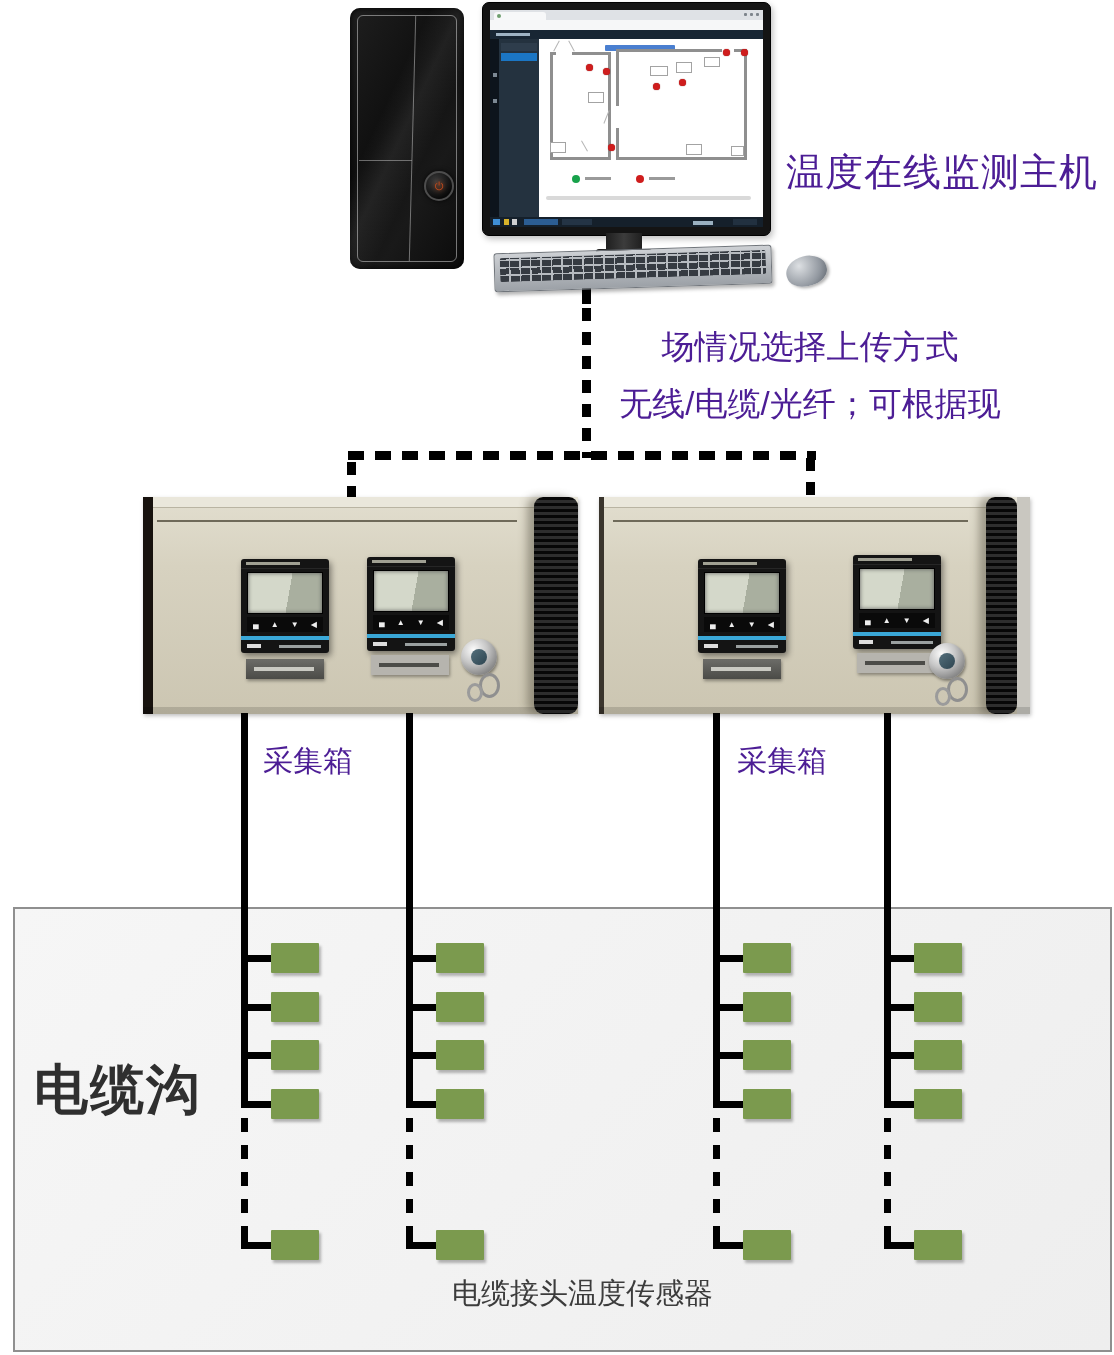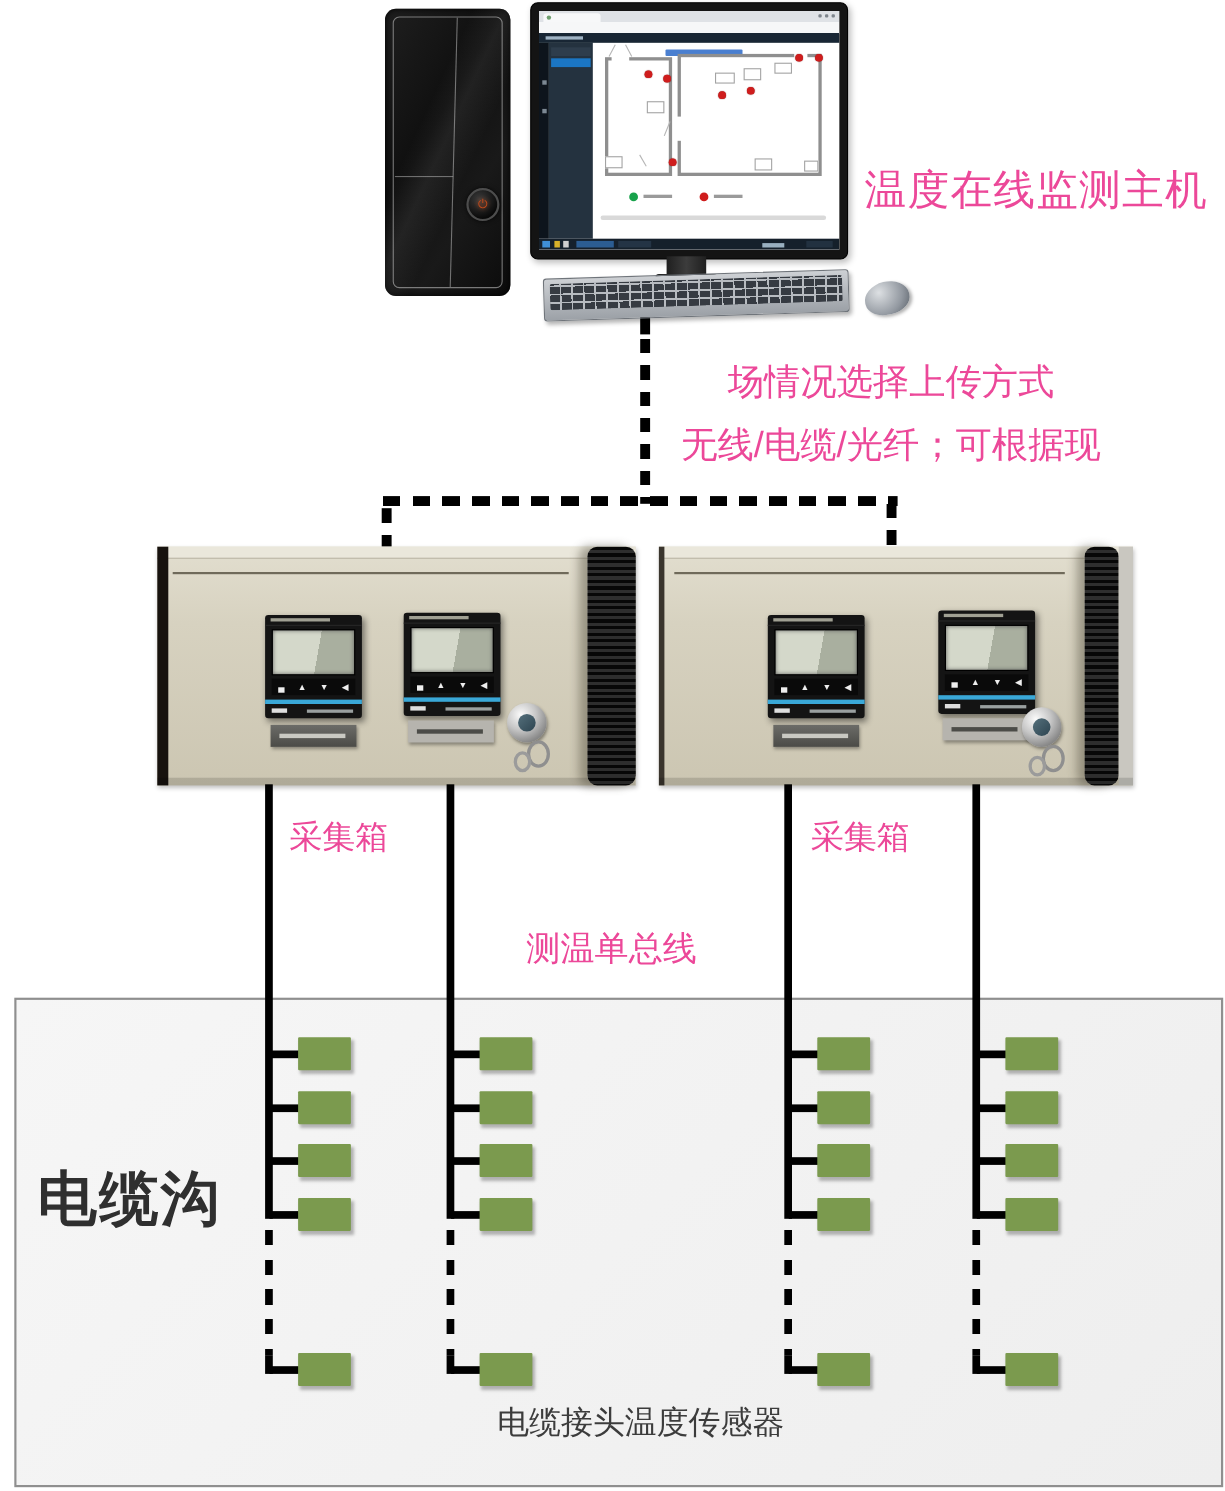--- a/index.html
+++ b/index.html
@@ -72,21 +72,21 @@
   #mouse{left:786px;top:256px;width:41px;height:30px;border-radius:50% 50% 46% 46%;transform:rotate(-14deg);z-index:6;
     background:radial-gradient(circle at 35% 28%,#dde0e3,#9298a0 62%,#5e656d 95%);
     box-shadow:2px 2px 3px rgba(0,0,0,.3);}
 
   
   .dash-v{width:9px;background:repeating-linear-gradient(180deg,#000 0 13px,transparent 13px 24px);}
   .dash-h{height:9px;background:repeating-linear-gradient(90deg,#000 0 16px,transparent 16px 27px);}
   .solid-v{width:9px;background:#000;}
 
   
-  .lbl{white-space:nowrap;color:#ec4899;}
+  .lbl{white-space:nowrap;color:#4c1d95;}
   #host-label{left:786px;top:147px;font-size:38px;letter-spacing:1px;}
   #link-note{left:600px;top:318px;width:420px;text-align:center;font-size:33px;line-height:57px;white-space:nowrap;}
   #collector-left{left:263px;top:741px;font-size:30px;}
   #collector-right{left:737px;top:741px;font-size:30px;}
   #bus-label{left:430px;top:842px;width:252px;text-align:center;font-size:31px;}
   #trench-label{left:34px;top:1054px;font-size:54px;font-weight:bold;letter-spacing:2px;color:#2f2f2f;}
   #sensor-caption{left:452px;top:1274px;font-size:29px;color:#3c3c3c;}
 
   
   .cabinet{top:497px;width:432px;height:217px;
@@ -342,21 +342,20 @@
       </div>
     <div class="abs keyring" style="left:348px;top:180px;"></div>
     <div class="abs keyring2" style="left:336px;top:190px;"></div>
     <div class="abs pipe"></div>
     <div class="abs wall-strip"></div>
     <div class="abs cab-bottom-shade"></div>
   </div>
 
   <div id="collector-left" class="abs lbl">采集箱</div>
   <div id="collector-right" class="abs lbl">采集箱</div>
-  <div id="bus-label" class="abs lbl">测温单总线</div>
 
   <div id="trench-box" class="abs"></div>
   <div id="sensor-caption" class="abs lbl">电缆接头温度传感器</div>
   <div id="trench-label" class="abs lbl">电缆沟</div>
 
   <div id="bus-layer">
       <div class="abs bus-solid" style="left: 241px; top: 713px; width: 7px; height: 395px;"></div>
       <div class="abs bus-dashed" style="left: 241px; top: 1118px; width: 7px; height: 114px;"></div>
       <div class="abs bus-solid" style="left: 241px; top: 1232px; width: 7px; height: 17px;"></div>
       <div class="abs bus-stub" style="left: 245px; top: 955px; width: 34px; height: 7px;"></div>

